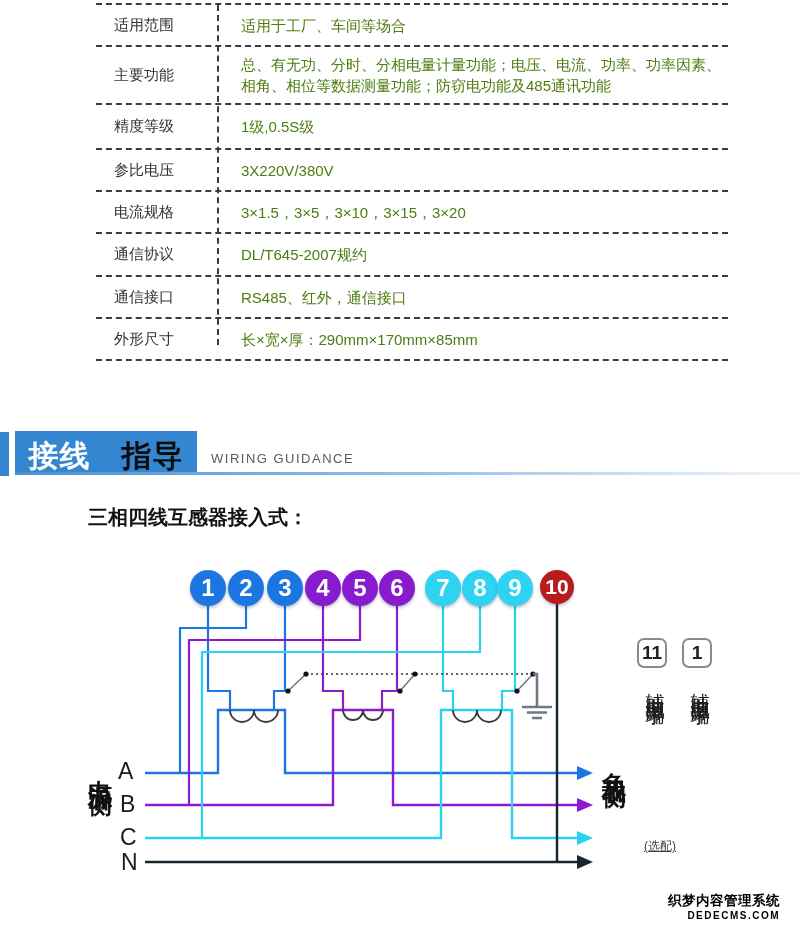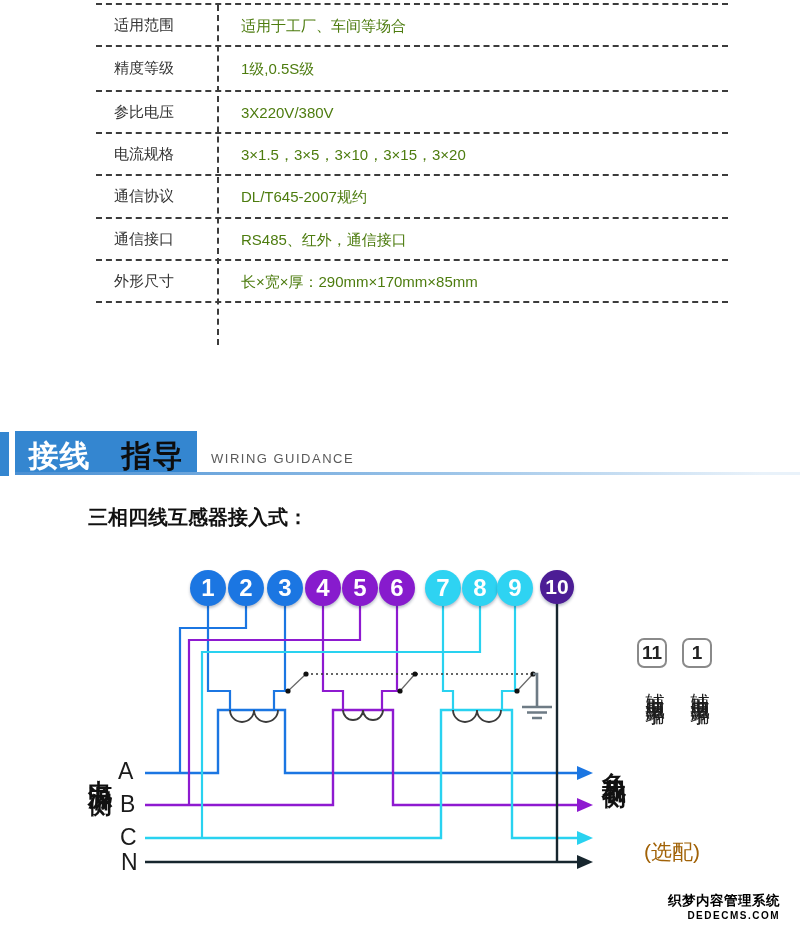--- a/index.html
+++ b/index.html
@@ -27,47 +27,51 @@
   
   .diag-heading{position:absolute;left:88px;top:504px;font-size:20px;font-weight:700;color:#111;}
   .diag-svg{position:absolute;left:0;top:560px;}
 
   .chip{position:absolute;width:36px;height:36px;border-radius:50%;top:570px;
         display:flex;align-items:center;justify-content:center;
         color:#fff;font-size:24px;font-weight:700;box-shadow:0 2px 3px rgba(20,40,80,.3);}
   .chip-blue{background:#1b76e2;}
   .chip-purple{background:#871bcd;}
   .chip-cyan{background:#2ed3f2;}
-  .chip-dark{background:#4c1d95;text-align:right;}
+  .chip-dark{background:#b91c1c;text-align:right;}
 
   .phase-label{position:absolute;font-size:23px;color:#1b1b1b;}
   .vtext{position:absolute;writing-mode:vertical-rl;text-orientation:upright;
          font-size:24px;font-weight:600;color:#111;letter-spacing:7px;}
   .aux-box{position:absolute;width:30px;height:30px;border:2px solid #8a8a8a;border-radius:7px;
            box-sizing:border-box;display:flex;align-items:center;justify-content:center;
            font-size:19px;font-weight:700;color:#222;background:#fff;}
   .aux-text{position:absolute;writing-mode:vertical-rl;text-orientation:upright;
             font-size:19px;color:#1c1c1c;letter-spacing:3px;}
-  .opt-note{position:absolute;font-size:21px;color:#a16207;}
+  .opt-note{position:absolute;font-size:12px;color:#404040;text-decoration:underline;}
 
   .watermark{position:absolute;left:668px;top:892px;text-align:right;color:#000;
              text-shadow:1px 0 0 #fff,-1px 0 0 #fff,0 1px 0 #fff,0 -1px 0 #fff,1px 1px 0 #fff,-1px -1px 0 #fff;}
   .watermark .w1{font-size:13.5px;font-weight:700;letter-spacing:.5px;}
   .watermark .w2{font-size:10px;font-weight:700;letter-spacing:1.5px;}
 </style>
 </head>
 <body>
 
 <div id="screen">
 
   <div class="spec-table">
     <div class="vsep"></div>
     <div class="trow" style="height:40px">
       <div class="tlabel">适用范围</div>
       <div class="tvalue">适用于工厂、车间等场合</div>
+    </div>
+    <div class="trow" style="height:56px">
+      <div class="tlabel">主要功能</div>
+      <div class="tvalue">总、有无功、分时、分相电量计量功能；电压、电流、功率、功率因素、相角、相位等数据测量功能；防窃电功能及485通讯功能</div>
     </div>
     <div class="trow" style="height:43px">
       <div class="tlabel">精度等级</div>
       <div class="tvalue">1级,0.5S级</div>
     </div>
     <div class="trow" style="height:40px">
       <div class="tlabel">参比电压</div>
       <div class="tvalue">3X220V/380V</div>
     </div>
     <div class="trow" style="height:40px">

